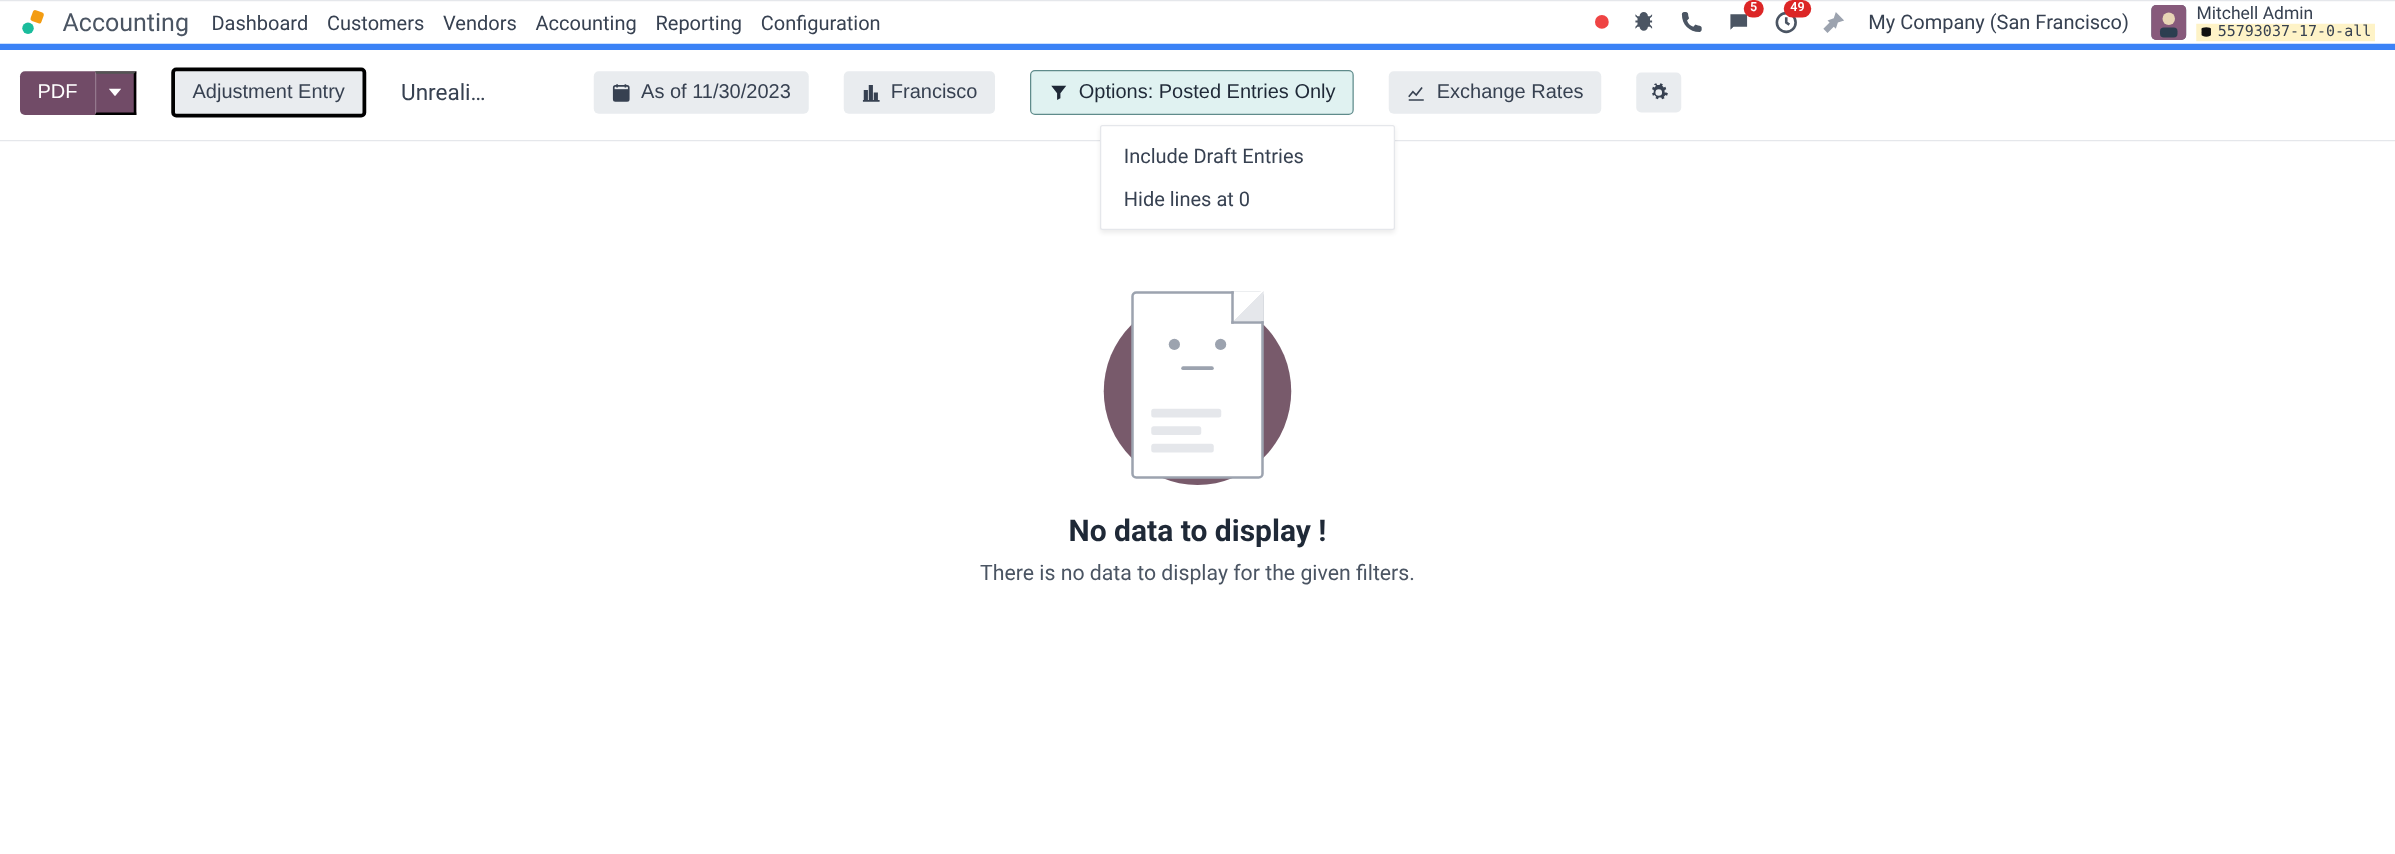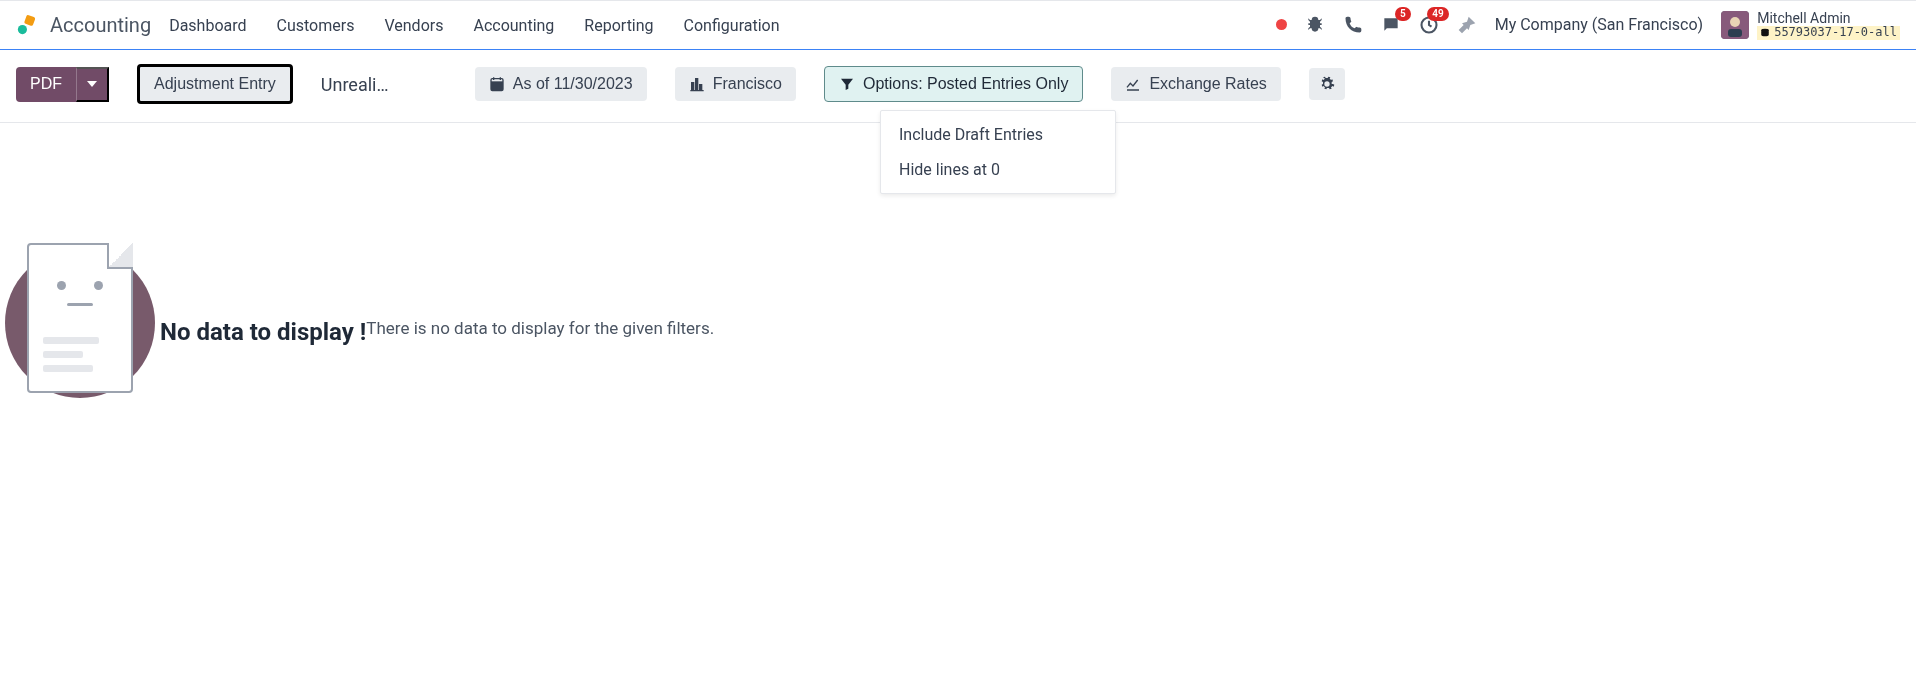--- a/index.html
+++ b/index.html
@@ -1,21 +1,21 @@
 <!DOCTYPE html>
 <html><head>
 <meta charset="utf-8">
 <style>
 * { margin:0; padding:0; box-sizing:border-box; }
 body { font-family:-apple-system,BlinkMacSystemFont,"Segoe UI",Roboto,"Helvetica Neue",Arial,sans-serif; font-size:15px; color:#374151; background:#fff; }
-.topbar { display:flex; align-items:center; height:50px; padding:0 16px; border-top:1px solid #e5e7eb; border-bottom:1px solid #3b82f6; }
+.topbar { display:flex; align-items:center; height:40px; padding:0 16px; border-top:1px solid #e5e7eb; border-bottom:5px solid #3b82f6; }
 .logo { display:flex; align-items:center; margin-right:18px; }
 .logo-shape { width:22px; height:22px; position:relative; margin-right:12px; }
 .app-name { font-size:20px; color:#4b5563; }
-.nav { display:flex; gap:30px;justify-content:flex-end; }
+.nav { display:flex; gap:15px;justify-content:flex-end; }
 .nav a { color:#374151; text-decoration:none; font-size:16px; cursor:pointer; }
 .spacer { flex:1; }
 .systray { display:flex; align-items:center; gap:18px; }
 .red-dot { width:11px;height:11px;border-radius:50%;background:#ef4444;display:inline-block; }
 .ticon { width:20px;height:20px;display:inline-flex;align-items:center;justify-content:center;color:#4b5563;position:relative; cursor:pointer;}
 .badge { position:absolute; top:-8px; right:-10px; background:#dc2626; color:#fff; font-size:10px; border-radius:9px; padding:1px 5px; line-height:12px; font-weight:600;}
 .company { color:#374151; font-size:16px; }
 .user { display:flex; align-items:center; gap:8px; }
 .avatar { width:28px;height:28px;border-radius:4px;background:#6b7280;display:inline-block; }
 .user-meta { display:flex;flex-direction:column;line-height:1.15; }
@@ -26,21 +26,21 @@
 .btn { display:inline-flex; align-items:center; gap:8px; background:#e9ecef; color:#374151; border:none; padding:8px 14px; font-size:16px; border-radius:4px; cursor:pointer; }
 .btn svg { width:16px;height:16px; }
 .btn-primary { background:#714b67; color:#fff; }
 .btn-caret { background:#714b67; color:#fff; padding:8px 10px; border-left:1px solid rgba(255,255,255,.25); border-top-left-radius:0;border-bottom-left-radius:0;}
 .group .btn-primary { border-top-right-radius:0;border-bottom-right-radius:0; }
 .btn-outlined { border:3px solid #000; background:#e9ecef; }
 .btn-active { background:#e0f2f1; border:1px solid #5f8b8b; color:#1f2937; }
 .trunc { font-size:18px; color:#374151; max-width:70px; overflow:hidden; white-space:nowrap; text-overflow:ellipsis; }
 .dropdown { position:absolute; top:60px; left:880px; width:236px; background:#fff; border:1px solid #e5e7eb; border-radius:2px; box-shadow:0 2px 4px rgba(0,0,0,.08); padding:6px 0; z-index:10; }
 .dropdown-item { padding:8px 18px; font-size:16px; color:#374151; cursor:pointer; }
-.empty { display:flex; flex-direction:row; align-items:center; padding-top:120px; }
+.empty { display:flex; flex-direction:column; align-items:center; padding-top:120px; }
 .empty-graphic { position:relative; width:160px;height:160px; }
 .empty-circle { position:absolute; left:50%; top:50%; transform:translate(-50%,-50%); width:150px;height:150px;border-radius:50%;background:#785a6b; }
 .empty-doc { position:absolute; left:50%; top:0; transform:translateX(-50%); width:106px; height:150px; background:#fff; border:2px solid #9ca3af; border-radius:4px; }
 .dog-ear { position:absolute; top:-2px; right:-2px; width:26px;height:26px; background:linear-gradient(135deg,#fff 50%,#e5e7eb 50%); border-left:2px solid #9ca3af; border-bottom:2px solid #9ca3af; }
 .eye { position:absolute; top:36px; width:9px;height:9px;border-radius:50%;background:#9ca3af; }
 .eye.l{left:28px;} .eye.r{right:28px;}
 .mouth{position:absolute;top:58px;left:50%;transform:translateX(-50%);width:26px;height:3px;background:#9ca3af;border-radius:2px;}
 .docline{position:absolute;left:14px;height:7px;background:#e5e7eb;border-radius:2px;}
 .empty h2 { margin-top:18px; font-size:24px; font-weight:700; color:#1f2937; }
 .empty p { margin-top:10px; font-size:17px; color:#4b5563; }

